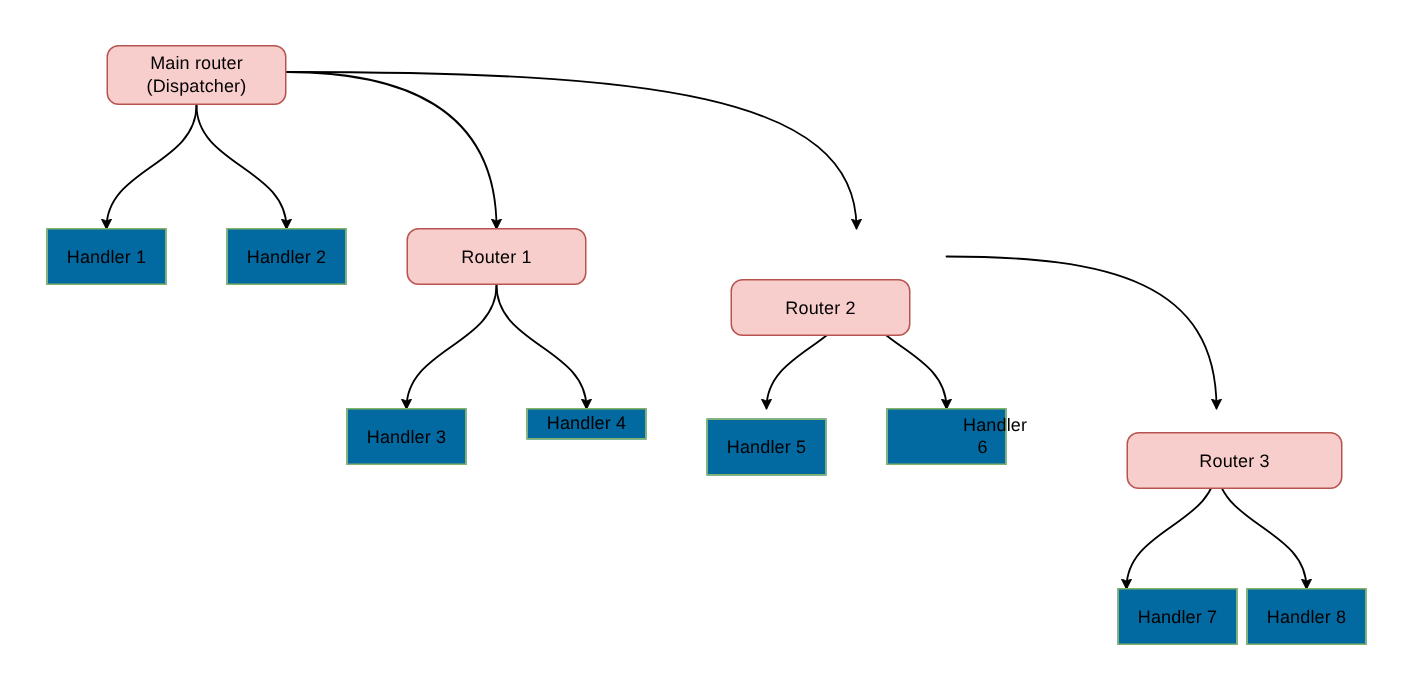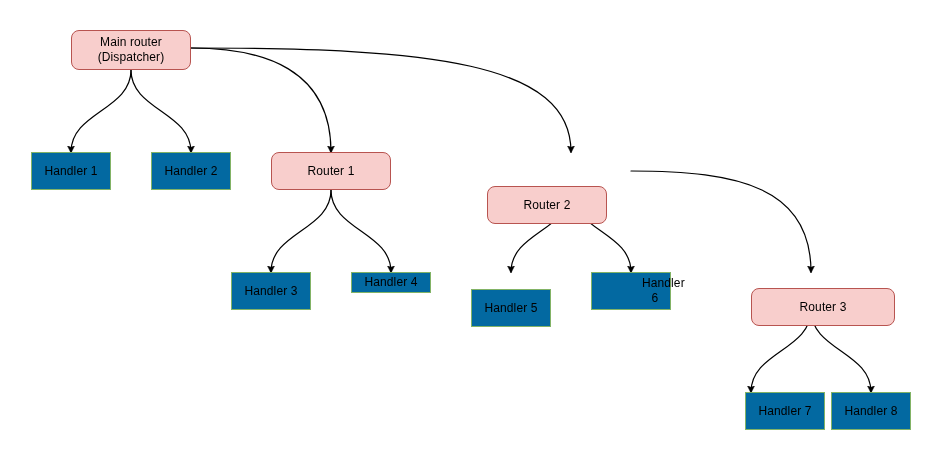--- a/index.html
+++ b/index.html
@@ -87,20 +87,20 @@
 
   <div id="nodes-group">
       <div class="node node-router" style="left: 71px; top: 30px; width: 120px; height: 40px;"><span class="node-label">Main router
 (Dispatcher)</span></div>
       <div class="node node-handler" style="left: 31px; top: 152px; width: 80px; height: 38px;"><span class="node-label">Handler 1</span></div>
       <div class="node node-handler" style="left: 151px; top: 152px; width: 80px; height: 38px;"><span class="node-label">Handler 2</span></div>
       <div class="node node-router" style="left: 271px; top: 152px; width: 120px; height: 38px;"><span class="node-label">Router 1</span></div>
       <div class="node node-router" style="left: 487px; top: 152px; width: 120px; height: 38px; margin-top: 34px;"><span class="node-label">Router 2</span></div>
       <div class="node node-handler" style="left: 231px; top: 272px; width: 80px; height: 38px;"><span class="node-label">Handler 3</span></div>
       <div class="node node-handler" style="left: 351px; top: 272px; width: 80px; height: 21px;"><span class="node-label">Handler 4</span></div>
-      <div class="node node-handler" style="left: 471px; top: 289px; width: 80px; height: 38px;"><span class="node-label">Handler 5</span></div>
+      <div class="node node-handler" style="left: 471px; top: 279px; width: 80px; height: 38px;"><span class="node-label">Handler 5</span></div>
       <div class="node node-handler" style="left: 591px; top: 272px; width: 80px; height: 38px; padding-left: 48px;"><span class="node-label">Handler 6</span></div>
       <div class="node node-router" style="left: 751px; top: 288px; width: 144px; height: 38px;"><span class="node-label">Router 3</span></div>
       <div class="node node-handler" style="left: 745px; top: 392px; width: 80px; height: 38px;"><span class="node-label">Handler 7</span></div>
       <div class="node node-handler" style="left: 831px; top: 392px; width: 80px; height: 38px;"><span class="node-label">Handler 8</span></div>
     </div>
 
 </div>
 
 </body></html>

